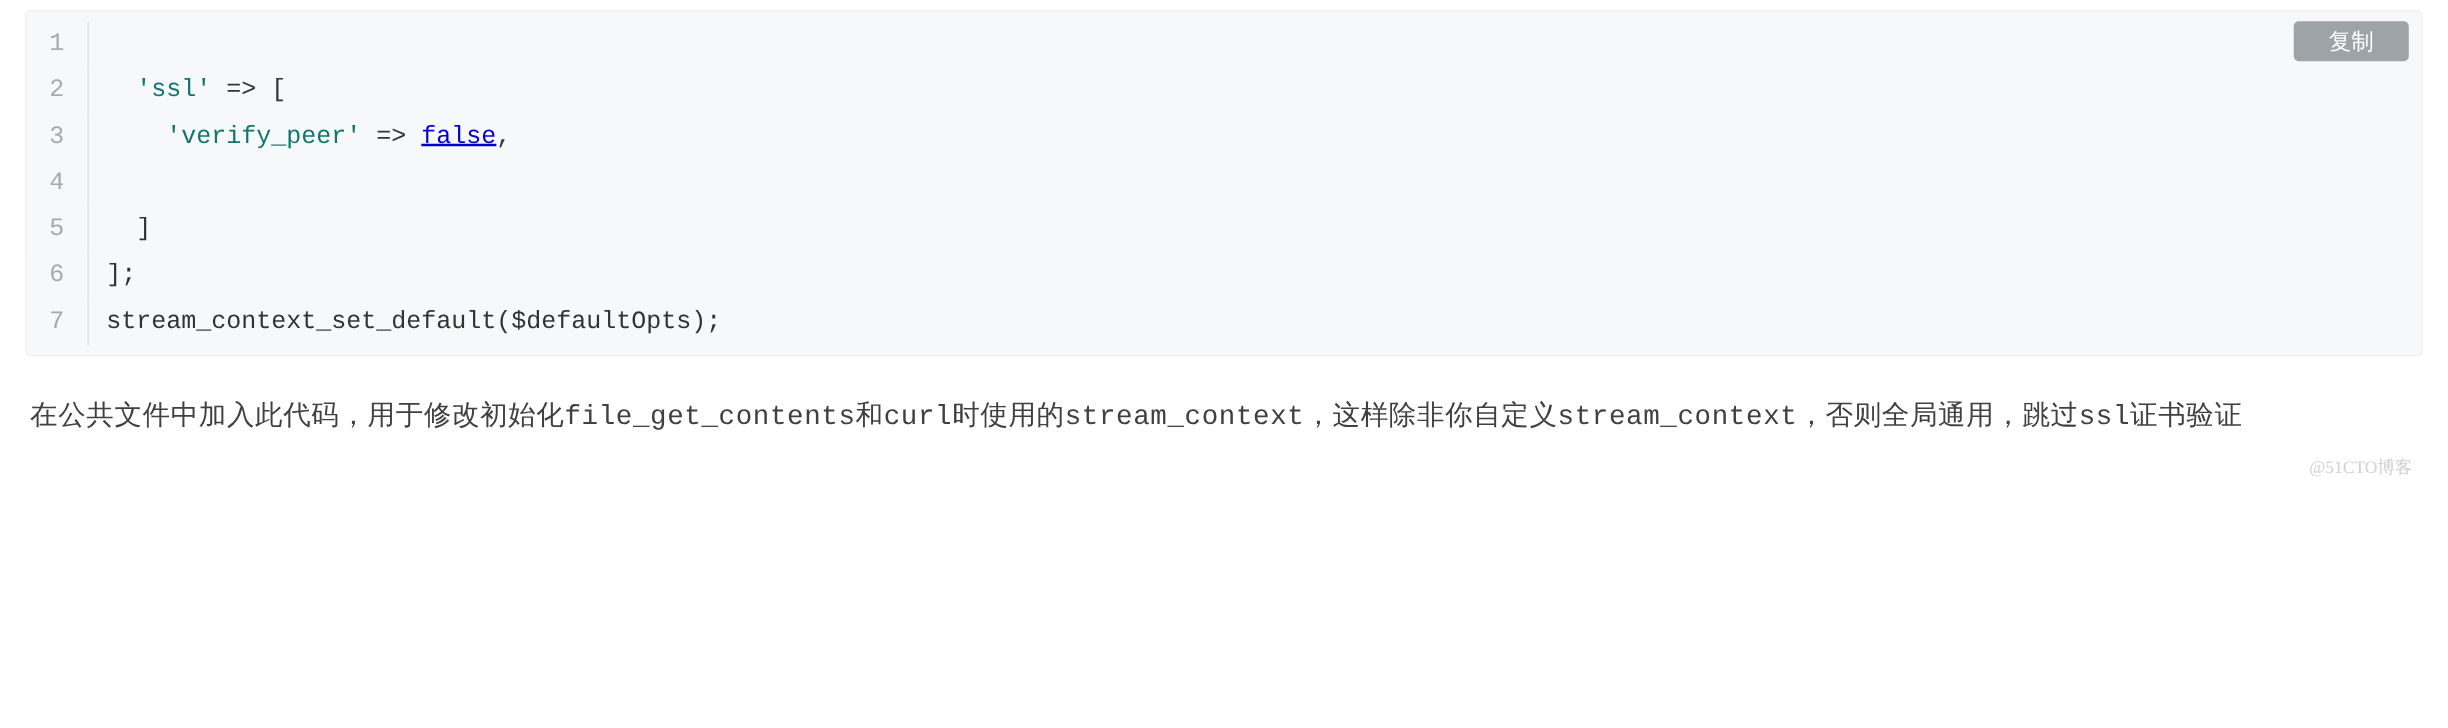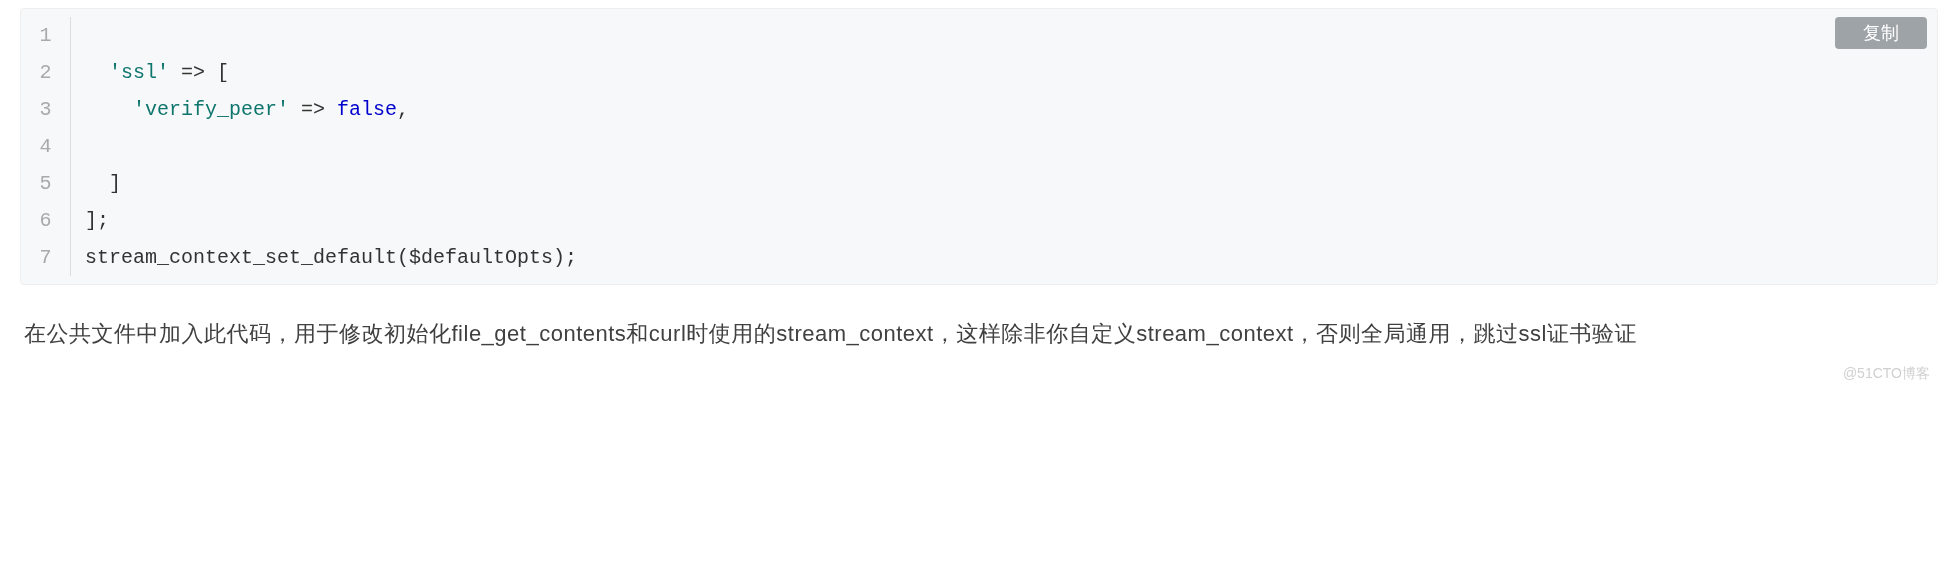--- a/index.html
+++ b/index.html
@@ -46,33 +46,35 @@
     border-right: 1px solid #ddd;
     flex-shrink: 0;
   }
   .line-code {
     padding-left: 14px;
     white-space: pre;
     color: #333;
   }
   
   .s { color: #0f766e; }
-  .b { color: #0000cc; }
+  .b { color: #0000cc; text-decoration: underline; }
   .article-text {
     font-size: 22px;
     color: #404040;
     line-height: 1.9;
     letter-spacing: 0.5px;
     margin: 24px 4px 10px 4px;
+    font-family: Liberation Mono, monospace;
   }
   .watermark {
     text-align: right;
     color: #d0d0d0;
     font-size: 14px;
     padding-right: 8px;
+    font-family: Liberation Serif, serif;
   }
 </style>
 </head>
 <body>
 
 <div class="code-block">
   <button class="copy-btn">复制</button>
   <div id="code-lines">
       <div class="code-row">
         <div class="line-num">1</div>

